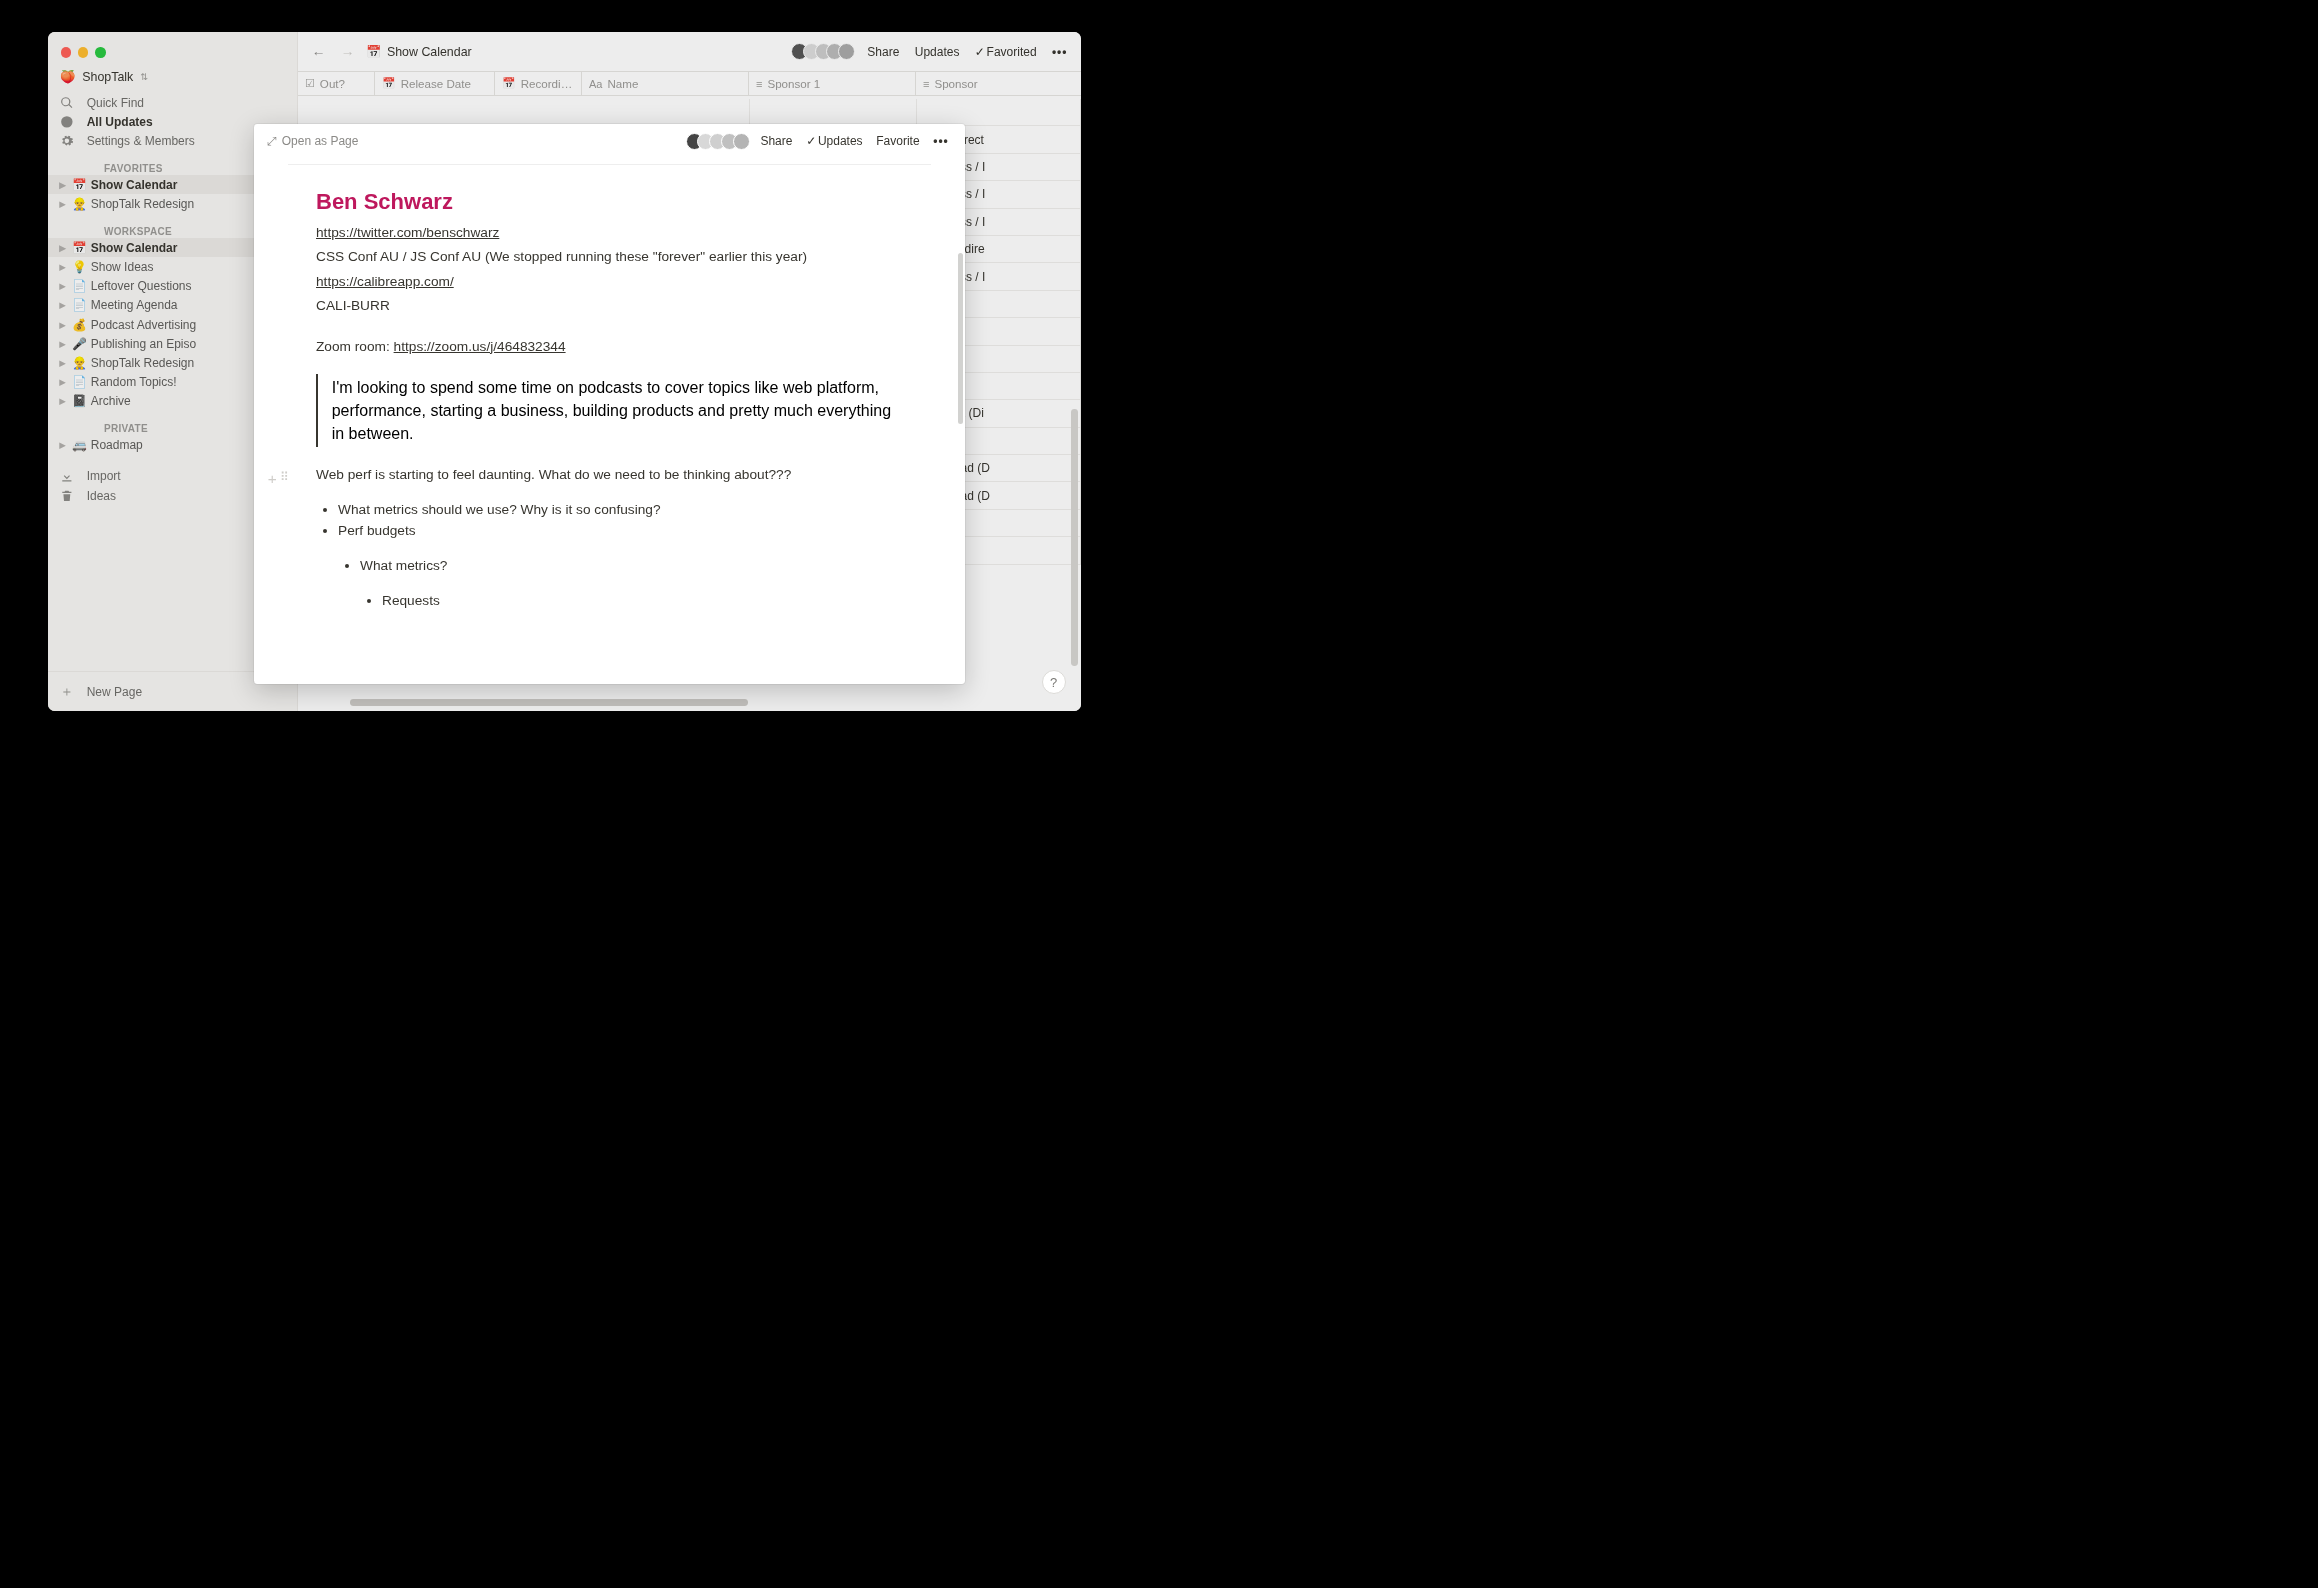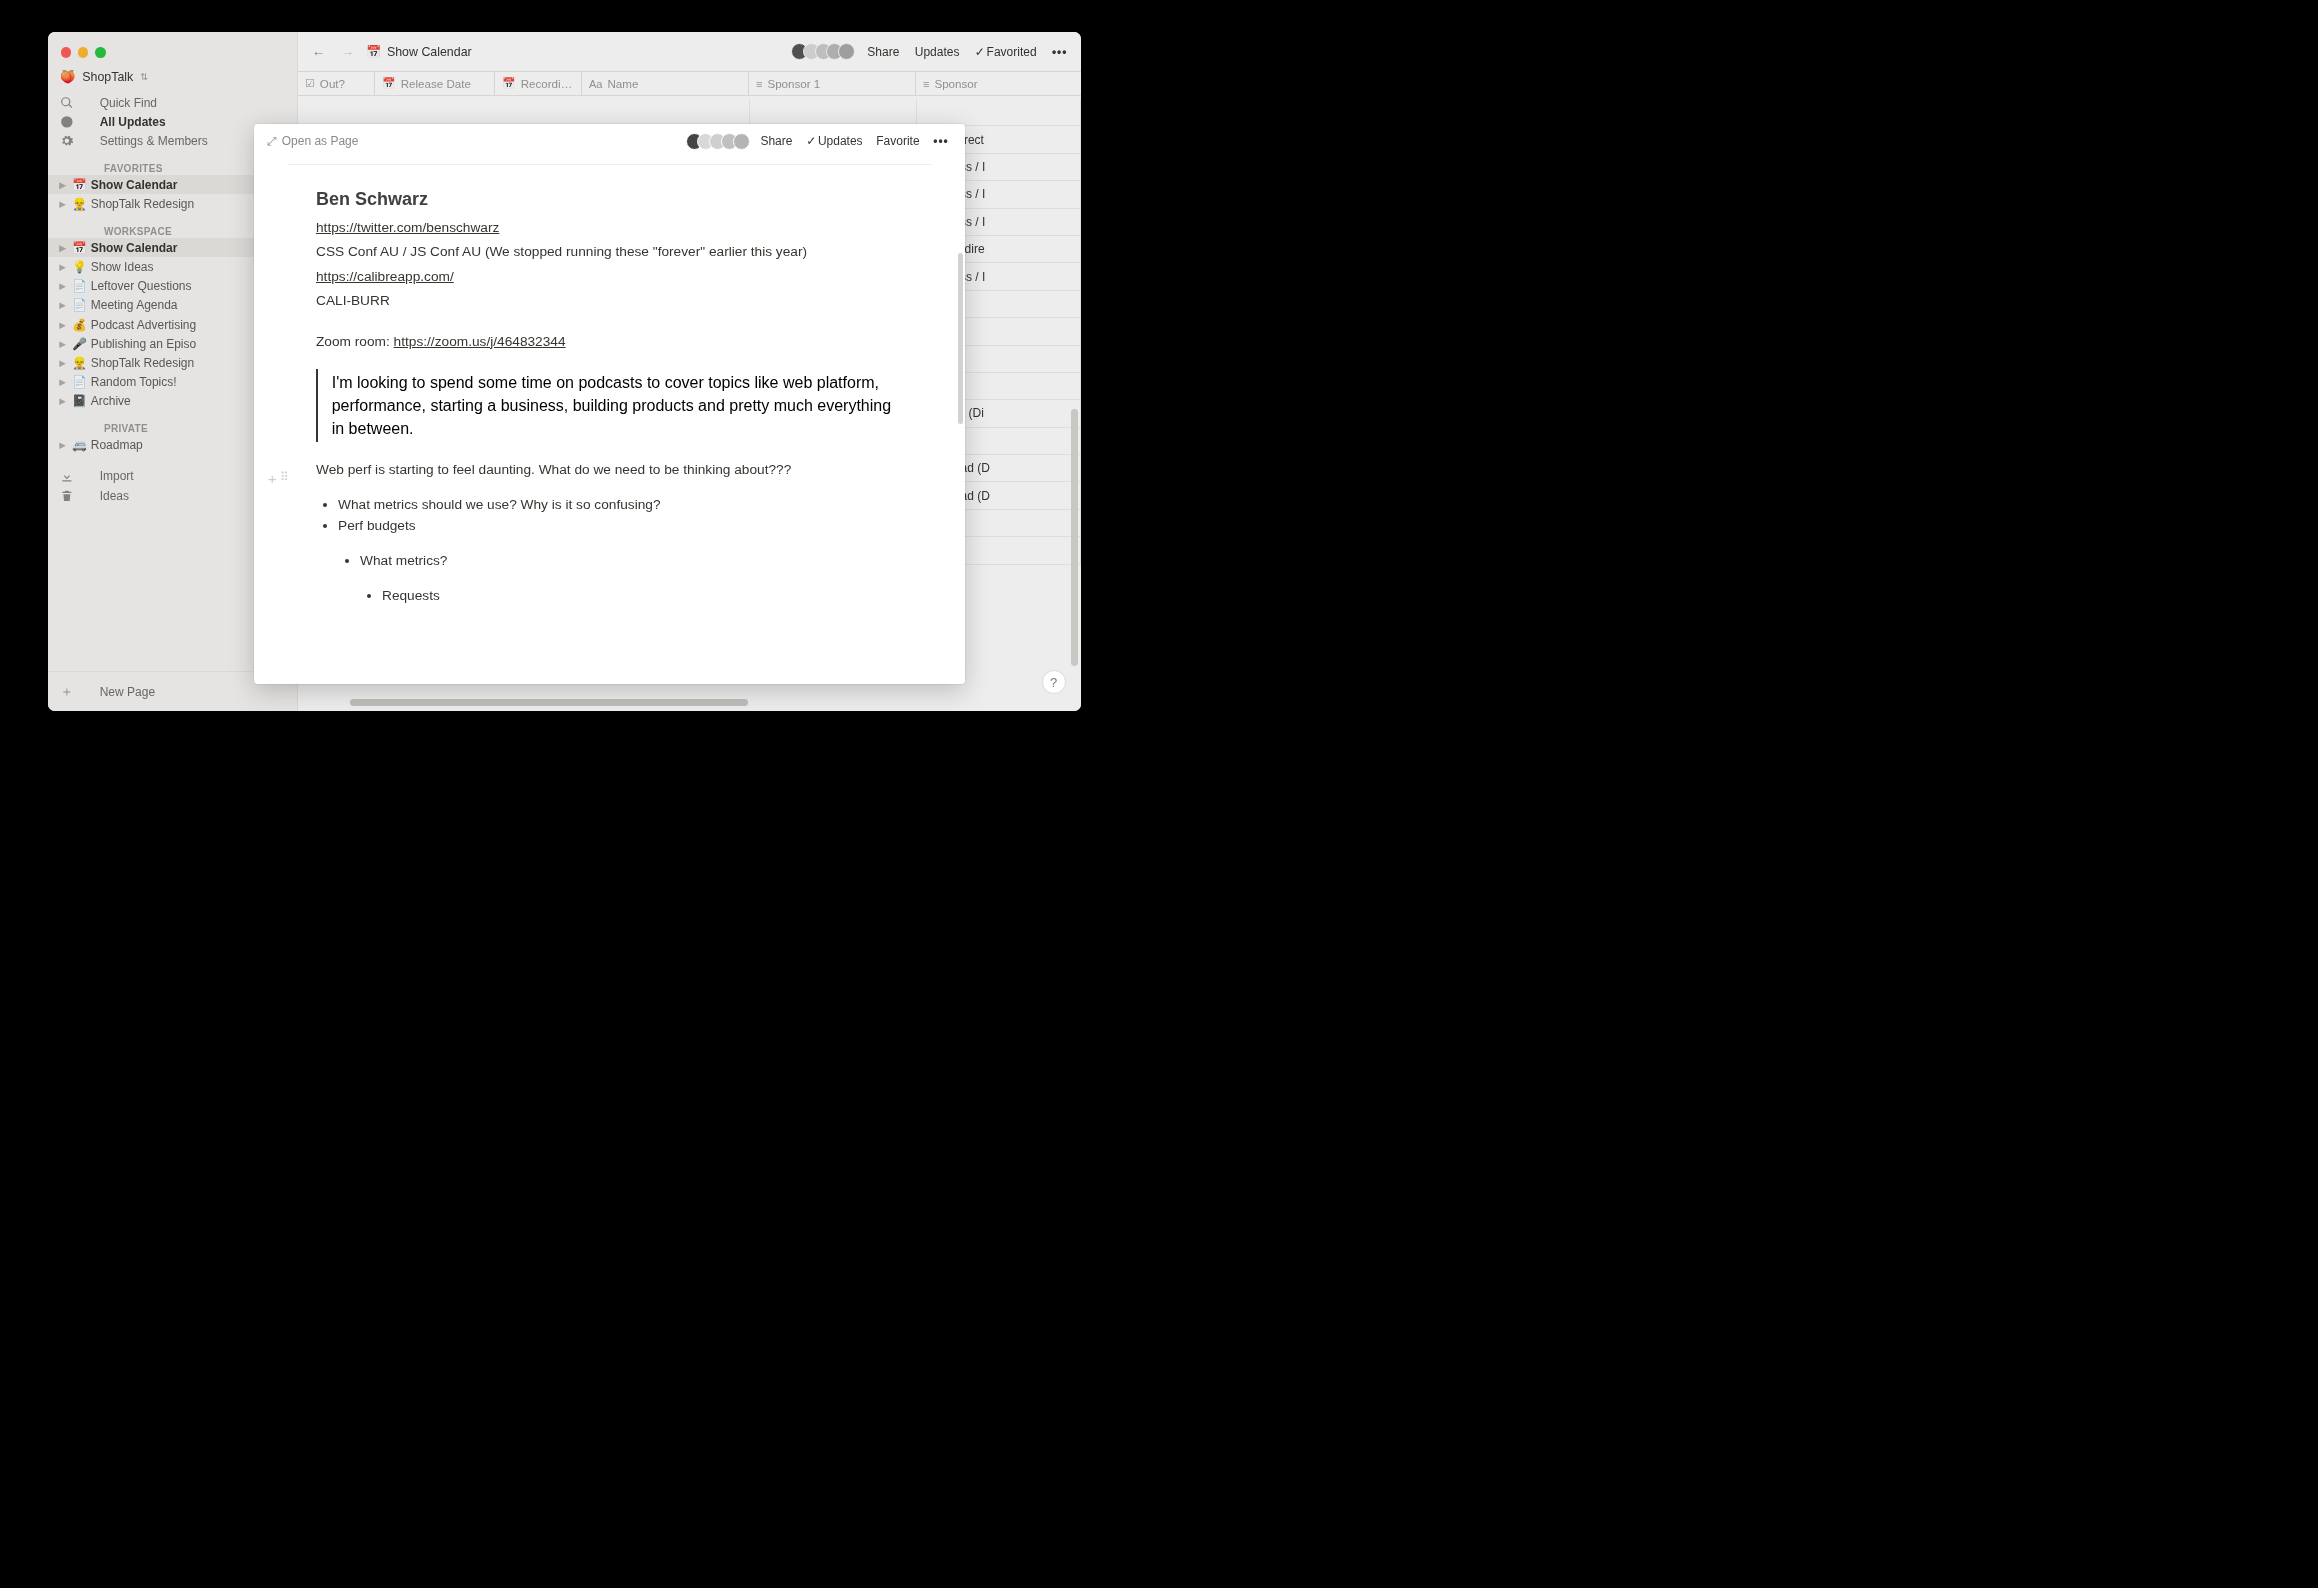--- a/index.html
+++ b/index.html
@@ -40,21 +40,21 @@
     width: 250px;
     background: #f7f6f3;
     border-right: 0.9px solid #eceae6;
     display: flex;
     flex-direction: column;
     padding-top: 34px;
     color: #37352f;
   }
   .ws-title { display: flex; align-items: center; gap: 6.9px; padding: 3.4px 12px 8.6px; font-weight: 500; font-size: 12.4px; }
   .ws-title .updn { color: #9b9a97; font-size: 9.4px; }
-  .sb-item { display: flex; align-items: center; gap: 26px; padding: 2.6px 12px; font-size: 12px; color: #6e6d6a; cursor: pointer; }
+  .sb-item { display: flex; align-items: center; gap: 13px; padding: 2.6px 12px; font-size: 12px; color: #6e6d6a; cursor: pointer; }
   .sb-item.bold { font-weight: 600; color: #37352f; }
   .sb-section { padding: 12px 12px 1.7px; font-size: 10px; font-weight: 600; color: #9b9a97; letter-spacing: 0.3px; margin-left: 44px; }
   .tree-item { display: flex; align-items: center; gap: 3.4px; padding: 2.6px 8.6px; font-size: 12px; color: #5e5d5b; cursor: pointer; }
   .tree-item .tri { color: #b0aeab; font-size: 8.6px; width: 12px; text-align: center; }
   .tree-item .ic { width: 15.4px; text-align: center; }
   .tree-item.active { background: #eceae6; font-weight: 600; color: #37352f; }
   .sidebar-bottom { margin-top: auto; border-top: 0.9px solid #eceae6; }
   .sidebar-scroll { flex: 1; overflow: hidden; }
 
   
@@ -96,21 +96,21 @@
     border-radius: 3.4px;
     box-shadow: 0 6.9px 26px rgba(0,0,0,0.2), 0 0 0 0.9px rgba(0,0,0,0.05);
     z-index: 10;
     display: flex;
     flex-direction: column;
     overflow: hidden;
   }
   .modal-top { display: flex; align-items: center; padding: 8.6px 13px; gap: 6.9px; font-size: 12px; color: #37352f; }
   .open-page { color: #8b8a87; display: flex; align-items: center; gap: 5.1px; cursor: pointer; }
   .modal-body { flex: 1; overflow: auto; padding: 8.6px 62px 17px 62px; position: relative; }
-  .modal-body h2 { font-size: 18px; font-weight: 700; margin: 15.4px 0 6.9px; color: #404040; }
+  .modal-body h2 { font-size: 22px; font-weight: 700; margin: 15.4px 0 6.9px; color: #be185d; }
   .modal-body p, .modal-body a, .modal-body li { font-size: 13.7px; color: #37352f; line-height: 1.55; }
   .modal-body a { text-decoration: underline; color: #37352f; }
   .modal-body .blk { margin: 3.4px 0; }
   .quote { border-left: 2.6px solid #37352f; padding: 1.7px 0 1.7px 13.7px; margin: 17px 0; font-size: 16px; line-height: 1.45; }
   .modal-body ul { list-style: disc; padding-left: 22px; }
   .modal-body ul ul { padding-left: 22px; margin-top: 14px; }
   .block-handle { position: absolute; left: 13.7px; top: 305px; display: flex; gap: 3.4px; color: #cfcdc9; }
   .block-handle .plus { font-size: 15.4px; }
   .block-handle .grip { font-size: 12px; letter-spacing: -1.7px; }
   .modal-scrollbar { position: absolute; right: 1.7px; top: 129px; width: 5.1px; height: 171px; background: #d2d2d0; border-radius: 2.6px; }

